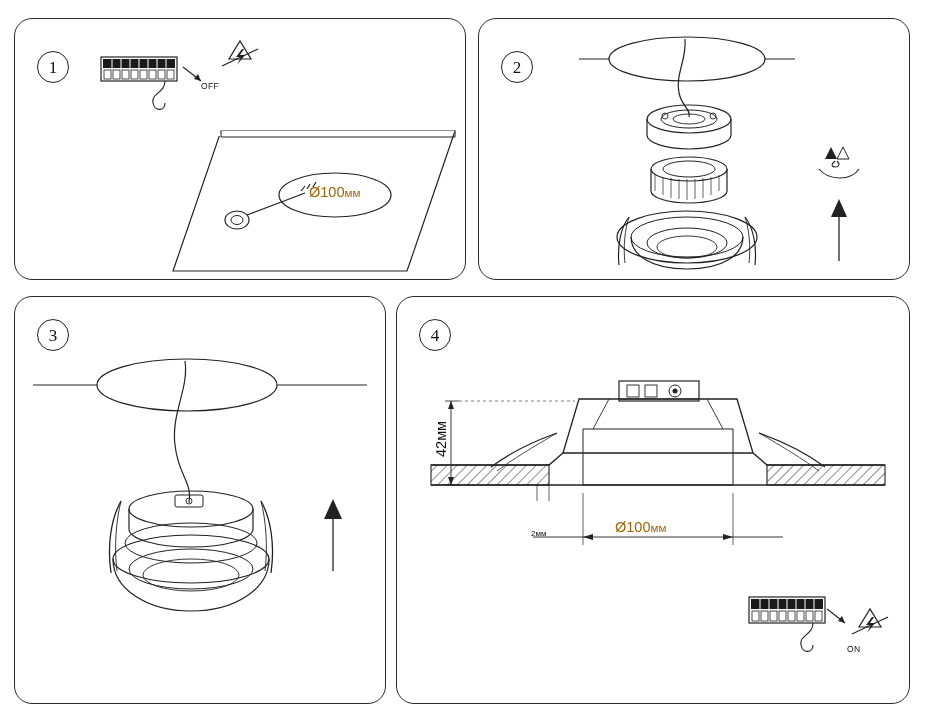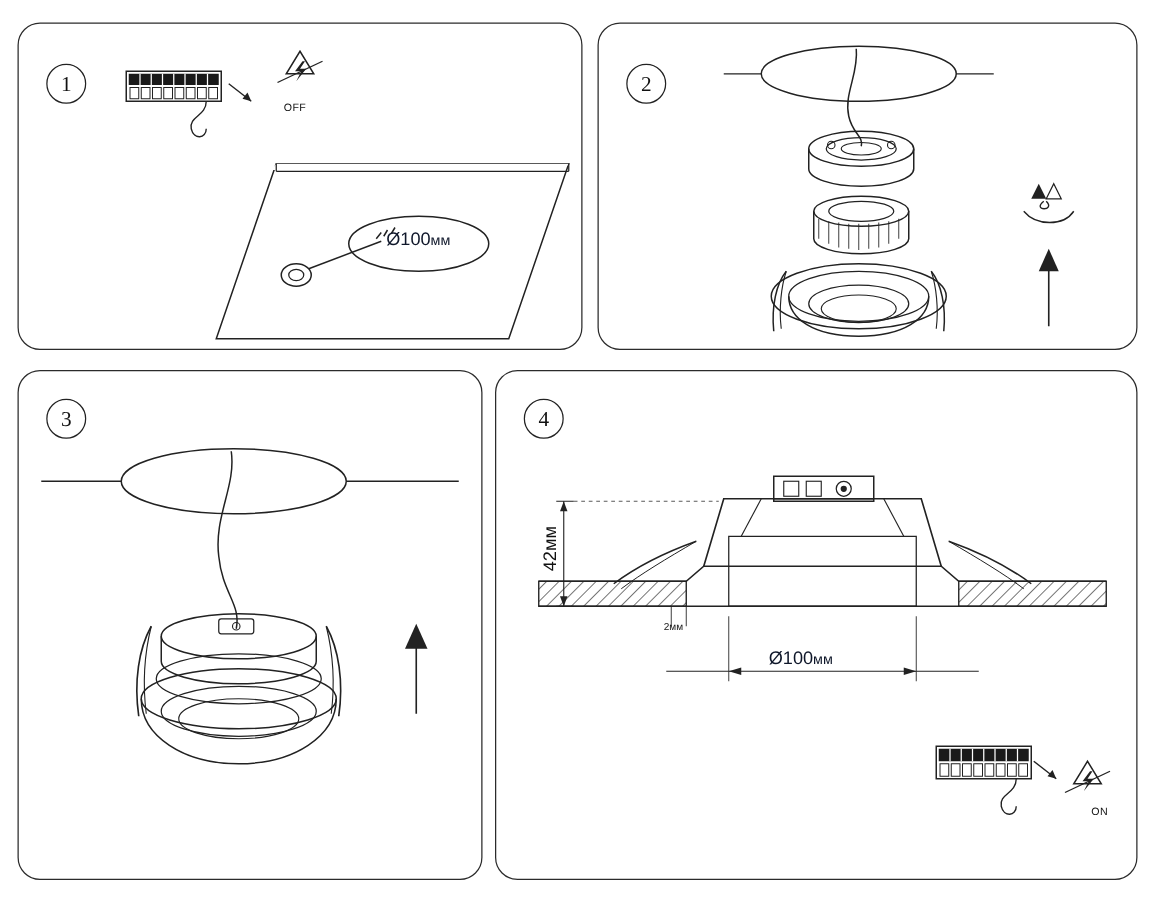--- a/index.html
+++ b/index.html
@@ -31,27 +31,27 @@
     font-size:17px;line-height:1;
     font-family:"Liberation Serif", serif;
     color:#111;
     background:#fff;
   }
   .svgwrap{position:absolute;left:0;top:0;width:100%;height:100%;}
   svg{display:block;}
   .dim-label{
     position:absolute;
     font-size:14.5px;
-    color:#0f172a;
+    color:#a16207;
     white-space:nowrap;
     font-family:"Liberation Sans", sans-serif;
   }
   .dim-label .u{font-size:11.5px;}
-  .tiny{font-size:8px;color:#111;position:absolute;white-space:nowrap;}
-  .switch-label{position:absolute;font-size:8.5px;color:#111;letter-spacing:.3px;margin-left:26px;}
+  .tiny{font-size:8px;color:#111;position:absolute;white-space:nowrap;margin-top:32px;}
+  .switch-label{position:absolute;font-size:8.5px;color:#111;letter-spacing:.3px;}
   .vert{
     position:absolute;
     font-size:14.5px;color:#111;white-space:nowrap;
     transform:rotate(-90deg);
     transform-origin:left top;
   }
 </style>
 </head>
 <body>
 

